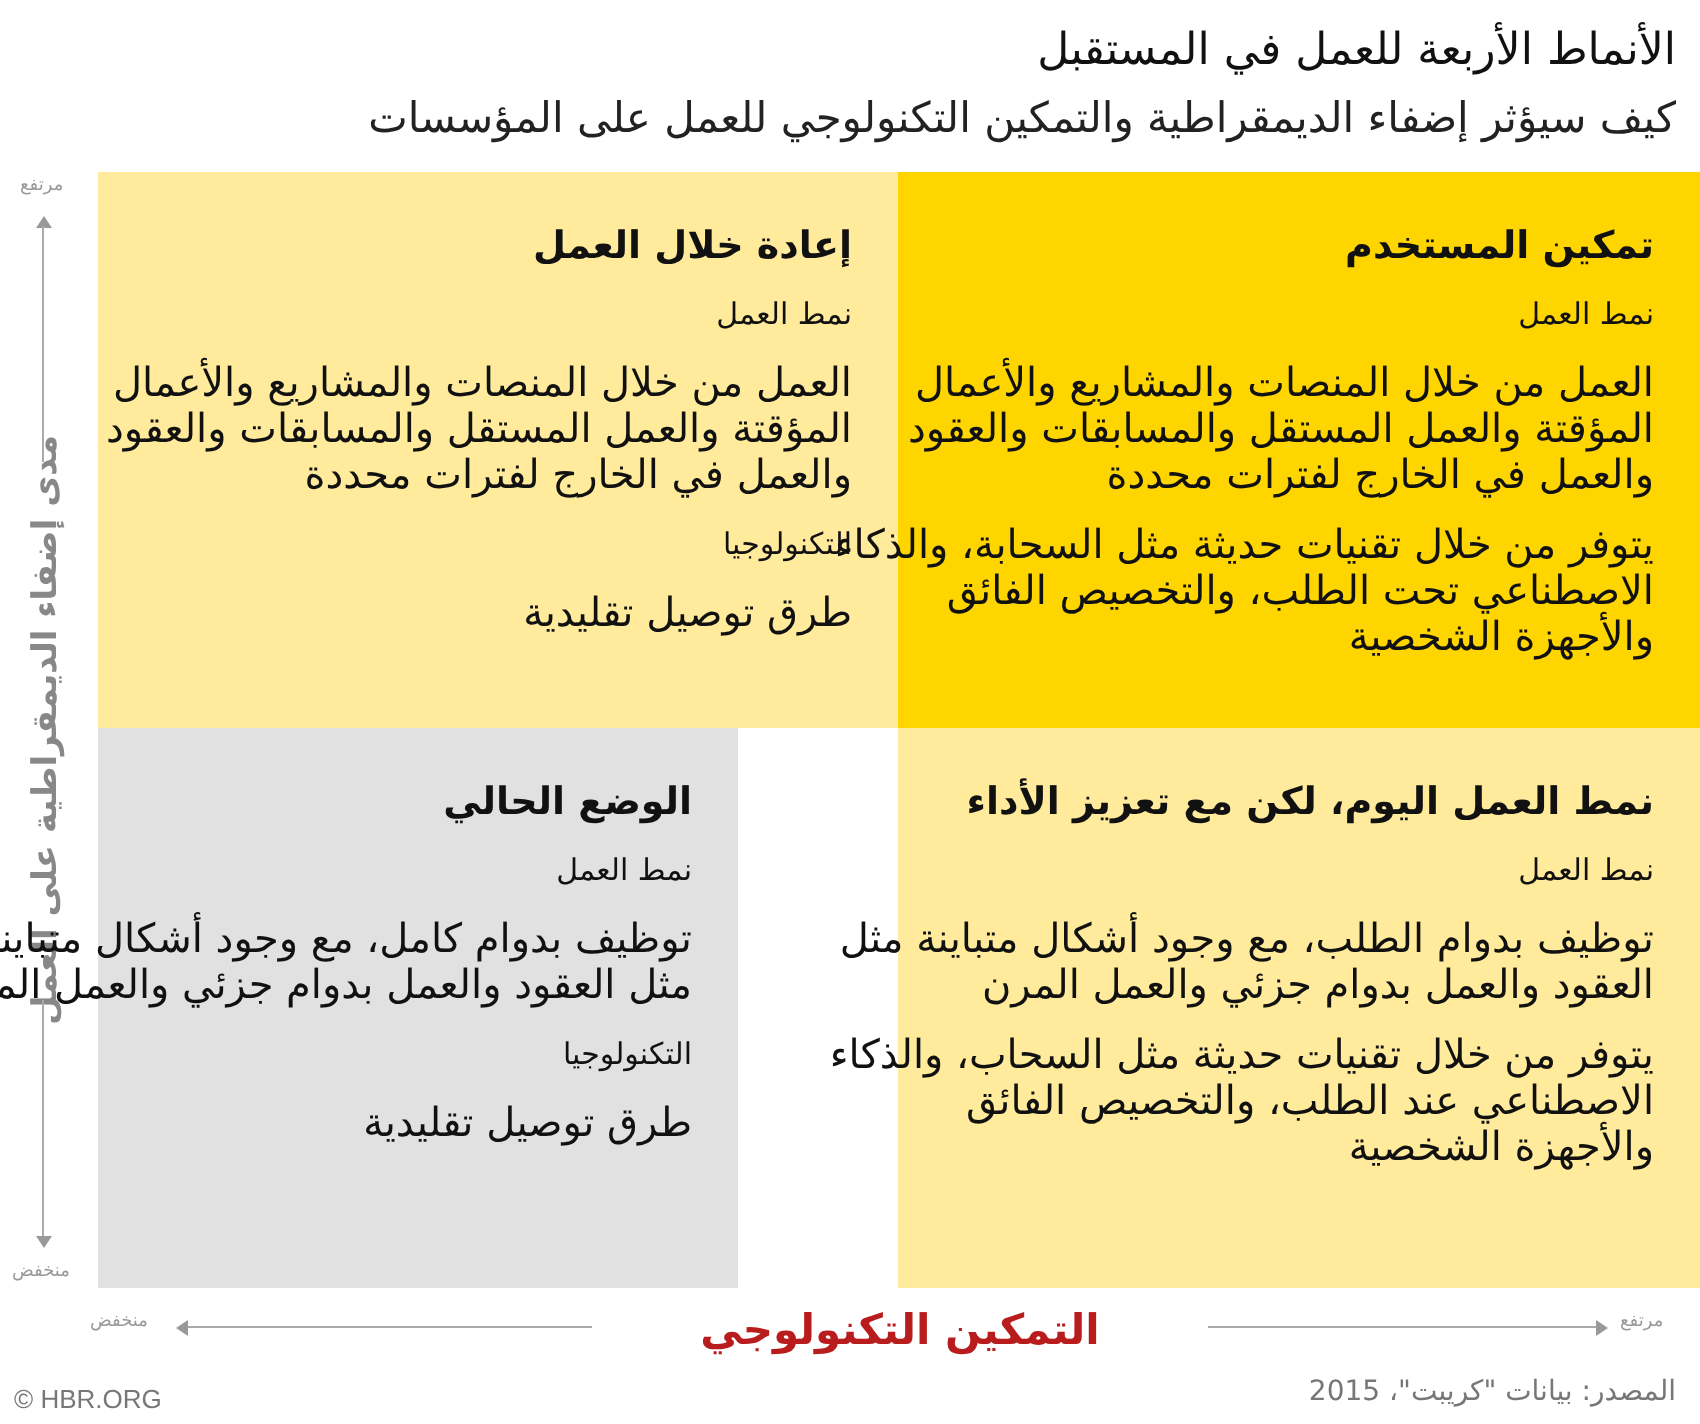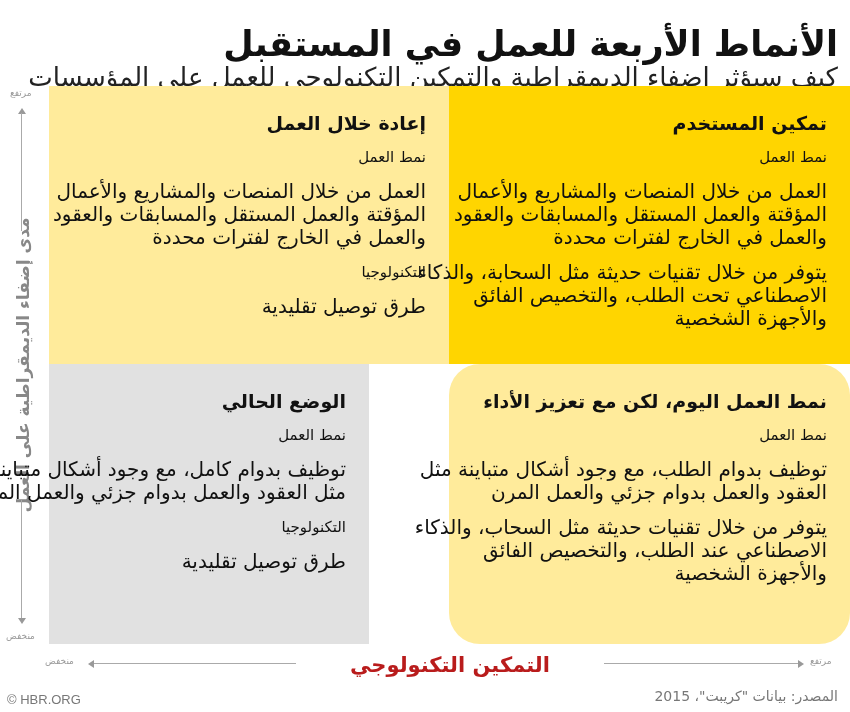--- a/index.html
+++ b/index.html
@@ -1,29 +1,29 @@
 <!DOCTYPE html>
 <html><head>
 <meta charset="utf-8">
 <style>
   html, body { margin: 0; padding: 0; }
   body {
     width: 850px; height: 712px; position: relative; overflow: hidden;
     background: #ffffff; font-family: "DejaVu Sans", sans-serif; color: #111;
   }
   .header { position: absolute; right: 12px; top: 8px; text-align: right; direction: rtl; }
-  .title { font-size: 35px; font-weight: bold; line-height: 36px; color: #111; white-space: nowrap; margin-top: 18px; }
-  .subtitle { font-size: 26px; line-height: 30px; color: #222; white-space: nowrap; }
+  .title { font-size: 22px; font-weight: normal; line-height: 36px; color: #111; white-space: nowrap; }
+  .subtitle { font-size: 21px; line-height: 30px; color: #222; white-space: nowrap; }
 
   .grid { position: absolute; left: 49px; top: 86px; width: 801px; height: 558px; }
   .quad { position: absolute; box-sizing: border-box; direction: rtl; text-align: right; padding: 24px 23px 0 10px; }
   .q-tl { left: 0; top: 0; width: 400px; height: 278px; }
   .q-tr { left: 400px; top: 0; width: 401px; height: 278px; }
   .q-bl { left: 0; top: 278px; width: 320px; height: 280px; }
-  .q-br { left: 400px; top: 278px; width: 401px; height: 280px; border-radius: 31px; }
+  .q-br { left: 400px; top: 278px; width: 401px; height: 280px; }
   .quad h2 { margin: 0 0 10px 0; font-size: 19px; font-weight: bold; line-height: 26px; white-space: nowrap; }
   .quad .label { font-size: 15px; line-height: 22px; margin-bottom: 12px; white-space: nowrap; }
   .quad .para { margin-bottom: 12px; }
   .quad .line { display: block; font-size: 20px; line-height: 23px; white-space: nowrap; }
 
   .y-axis .txt-small { position: absolute; font-size: 9px; color: #999; direction: rtl; }
   .y-label {
     position: absolute; left: 23px; top: 365px; transform: translate(-50%, -50%) rotate(-90deg);
     font-size: 17px; font-weight: bold; color: #888; white-space: nowrap; direction: rtl;
   }

